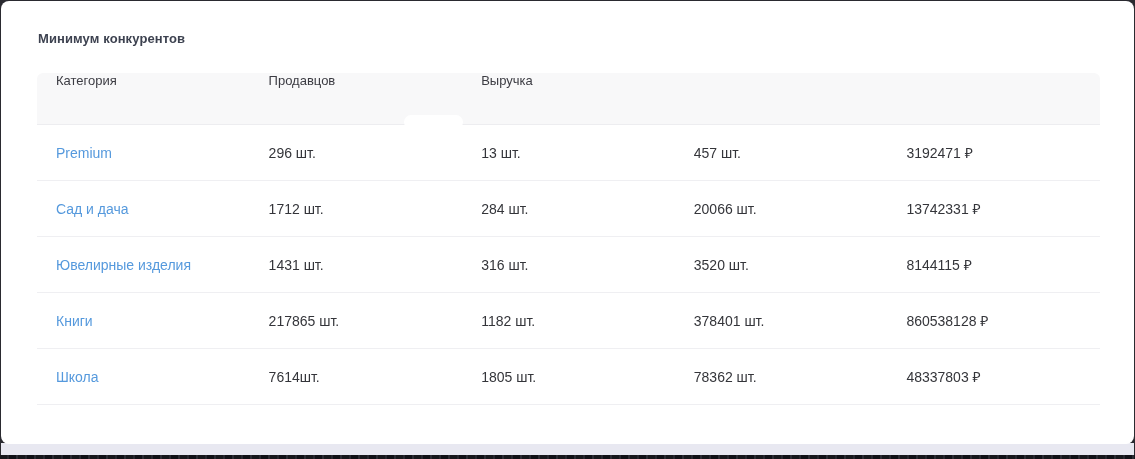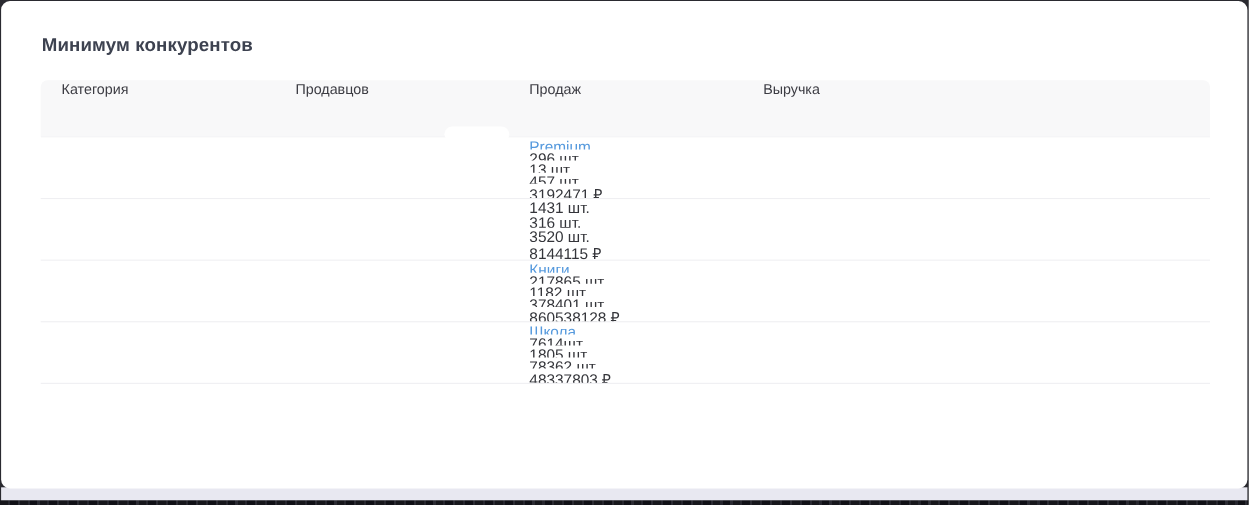--- a/index.html
+++ b/index.html
@@ -51,21 +51,21 @@
     right: 1px;
     bottom: 15px;
     background: #ffffff;
     border-radius: 8px;
   }
 
   .card-title {
     position: absolute;
     left: 37px;
     top: 30px;
-    font-size: 17px;
+    font-size: 13px;
     font-weight: 700;
     color: #3d4250;
     letter-spacing: 0.1px;
   }
 
   .table {
     position: absolute;
     left: 36px;
     top: 72px;
     width: 1063px;
@@ -103,21 +103,20 @@
     z-index: 2;
   }
 
   .tbody { background: #ffffff; }
 
   .tr {
     display: flex;
     height: 56px;
     align-items: center;
     border-bottom: 1px solid #efeff2;
-    flex-direction: column;
   }
 
   .td {
     width: 20%;
     padding: 0 19px;
     font-size: 14px;
     color: #34353a;
     white-space: nowrap;
     overflow: hidden;
   }
@@ -138,38 +137,49 @@
 
   <div class="card">
 
     <div class="card-title">Минимум конкурентов</div>
 
     <div class="table">
 
       <div class="thead">
         <div class="th">Категория</div>
         <div class="th">Продавцов</div>
-        <div class="th">Продаж</div>
         <div class="th">Выручка</div>
         <div class="header-notch"></div>
       </div>
 
       <div class="tbody">
   <div class="tr">
     <div class="td">
       <a class="category-link">Premium</a>
     </div>
     <div class="td">296 шт.</div>
     <div class="td">13 шт.</div>
     <div class="td">457 шт.</div>
     <div class="td">3192471 ₽</div>
   </div>
 
-
-  <div class="tr">
+  <div class="tr">
+    <div class="td">
+      <a class="category-link">Сад и дача</a>
+    </div>
+    <div class="td">1712 шт.</div>
+    <div class="td">284 шт.</div>
+    <div class="td">20066 шт.</div>
+    <div class="td">13742331 ₽</div>
+  </div>
+
+  <div class="tr">
+    <div class="td">
+      <a class="category-link">Ювелирные изделия</a>
+    </div>
     <div class="td">1431 шт.</div>
     <div class="td">316 шт.</div>
     <div class="td">3520 шт.</div>
     <div class="td">8144115 ₽</div>
   </div>
 
   <div class="tr">
     <div class="td">
       <a class="category-link">Книги</a>
     </div>

